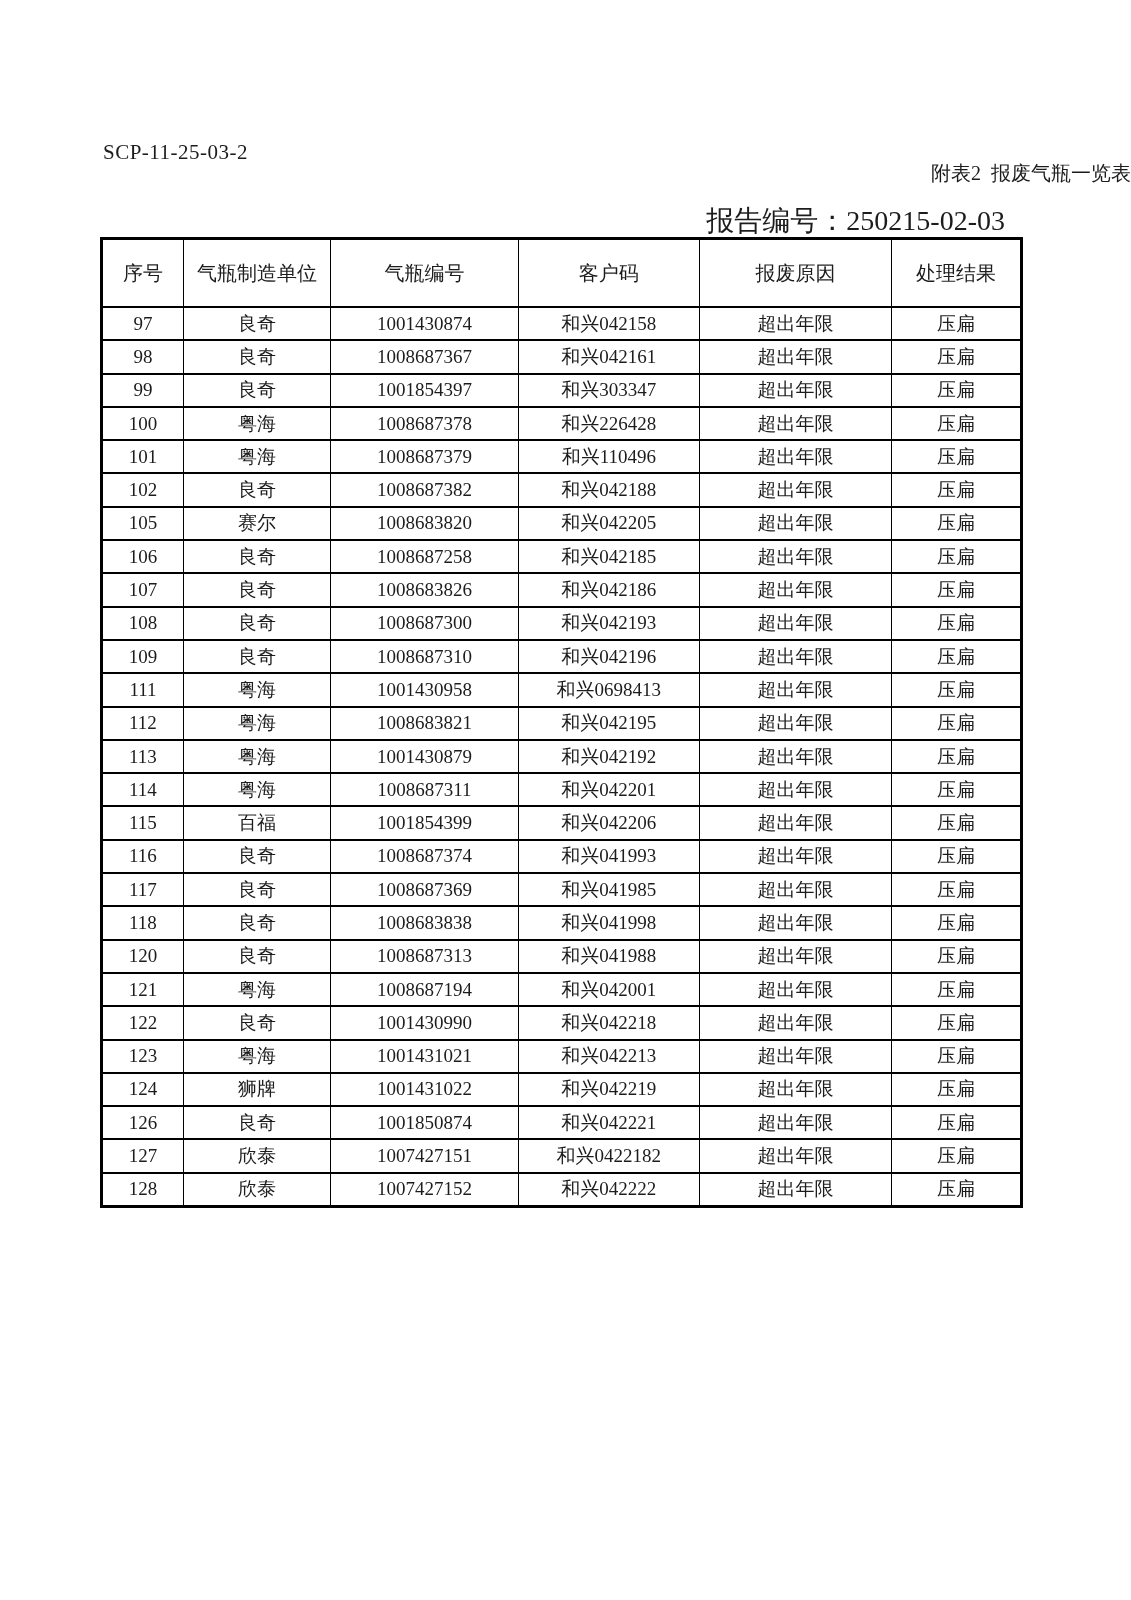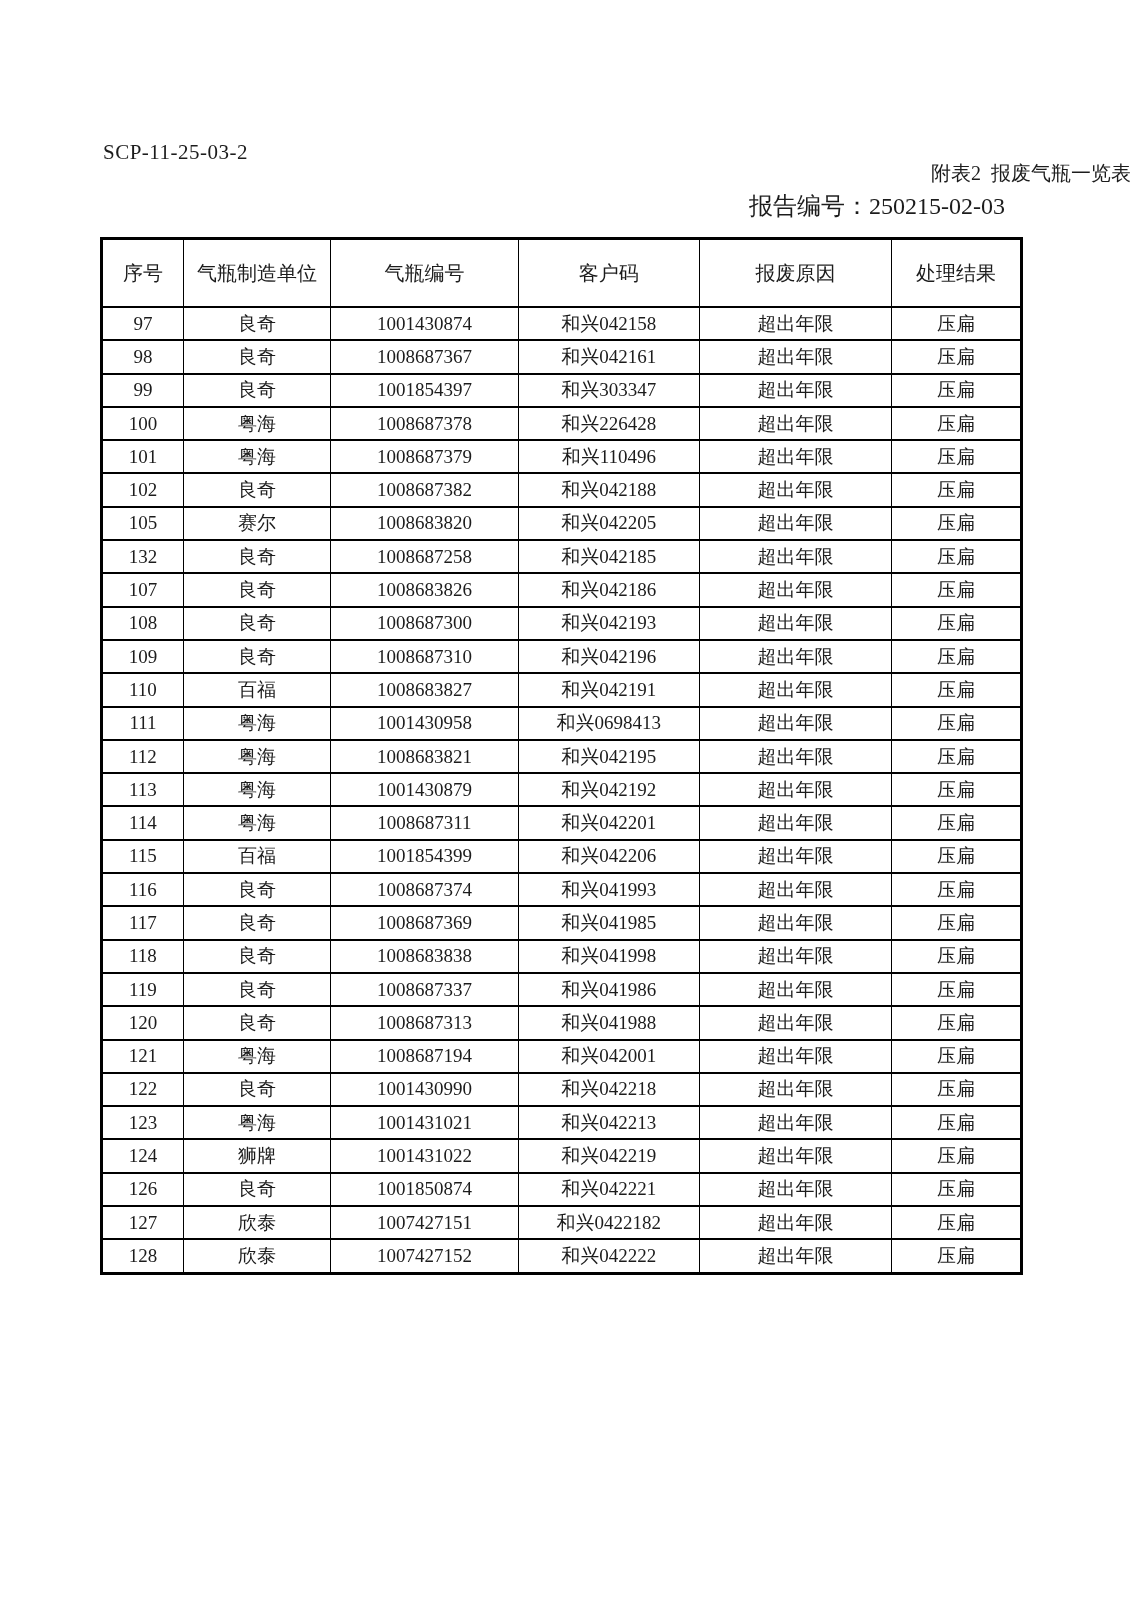--- a/index.html
+++ b/index.html
@@ -29,22 +29,22 @@
     left: 0;
     top: 160px;
     width: 100%;
     text-align: right;
     font-size: 20px;
     white-space: pre;
   }
   .report-no {
     position: absolute;
     right: 126px;
-    top: 190px;
-    font-size: 24px;
+    top: 202px;
+    font-size: 28px;
     white-space: nowrap;
   }
   table.cyl-table {
     position: absolute;
     left: 100px;
     top: 237px;
     width: 923px;
     border-collapse: collapse;
     table-layout: fixed;
     border: 3px solid #000000;
@@ -160,21 +160,21 @@
         </tr>
         <tr>
           <td>105</td>
           <td>赛尔</td>
           <td>1008683820</td>
           <td>和兴042205</td>
           <td>超出年限</td>
           <td>压扁</td>
         </tr>
         <tr>
-          <td>132</td>
+          <td>106</td>
           <td>良奇</td>
           <td>1008687258</td>
           <td>和兴042185</td>
           <td>超出年限</td>
           <td>压扁</td>
         </tr>
         <tr>
           <td>107</td>
           <td>良奇</td>
           <td>1008683826</td>
@@ -188,28 +188,20 @@
           <td>1008687300</td>
           <td>和兴042193</td>
           <td>超出年限</td>
           <td>压扁</td>
         </tr>
         <tr>
           <td>109</td>
           <td>良奇</td>
           <td>1008687310</td>
           <td>和兴042196</td>
-          <td>超出年限</td>
-          <td>压扁</td>
-        </tr>
-        <tr>
-          <td>110</td>
-          <td>百福</td>
-          <td>1008683827</td>
-          <td>和兴042191</td>
           <td>超出年限</td>
           <td>压扁</td>
         </tr>
         <tr>
           <td>111</td>
           <td>粤海</td>
           <td>1001430958</td>
           <td>和兴0698413</td>
           <td>超出年限</td>
           <td>压扁</td>
@@ -264,28 +256,20 @@
         </tr>
         <tr>
           <td>118</td>
           <td>良奇</td>
           <td>1008683838</td>
           <td>和兴041998</td>
           <td>超出年限</td>
           <td>压扁</td>
         </tr>
         <tr>
-          <td>119</td>
-          <td>良奇</td>
-          <td>1008687337</td>
-          <td>和兴041986</td>
-          <td>超出年限</td>
-          <td>压扁</td>
-        </tr>
-        <tr>
           <td>120</td>
           <td>良奇</td>
           <td>1008687313</td>
           <td>和兴041988</td>
           <td>超出年限</td>
           <td>压扁</td>
         </tr>
         <tr>
           <td>121</td>
           <td>粤海</td>

